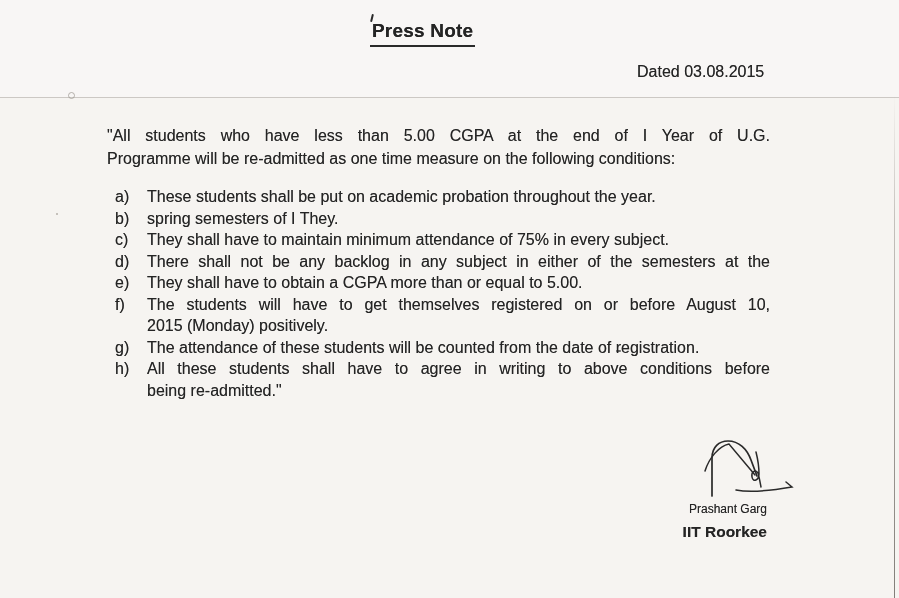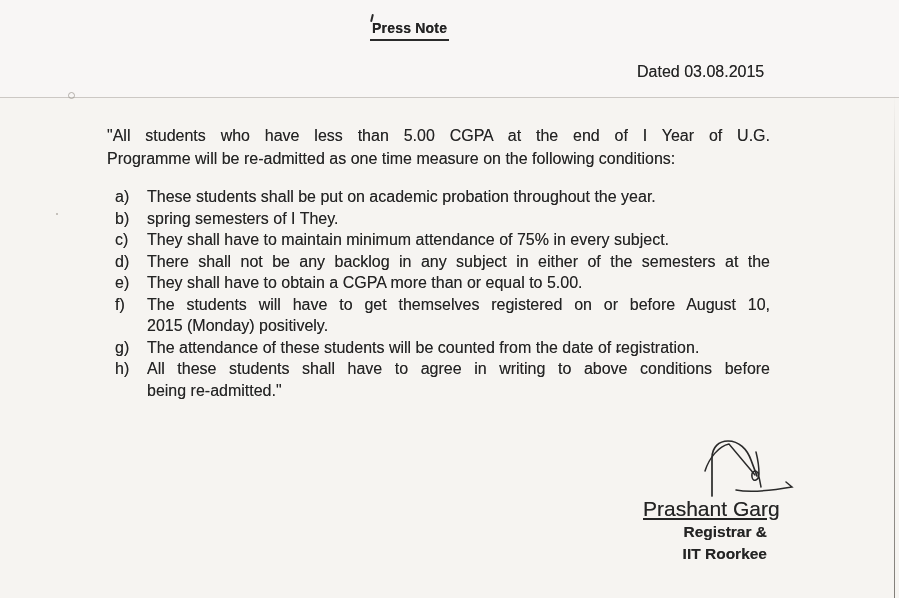--- a/index.html
+++ b/index.html
@@ -37,21 +37,21 @@
   .stray-dash{
     position:absolute;left:616px;top:350px;width:5px;height:2px;
     background:#4a4a4a;opacity:.8;border-radius:1px;
   }
   .title-tick{
     position:absolute;left:371px;top:14px;width:2px;height:8px;
     background:#2a2a2a;transform:rotate(14deg);border-radius:1px;
   }
   .doc-title{
     position:absolute;left:370px;top:20px;
-    font-size:14px;font-weight:bold;letter-spacing:.2px;
+    font-size:19px;font-weight:bold;letter-spacing:.2px;
     padding:0 2px 3px 2px;
     border-bottom:2px solid #2a2a2a;
     text-shadow:0 0 .5px rgba(35,35,35,.8);
   }
   .doc-date{
     position:absolute;left:637px;top:63px;
     font-size:16px;
     text-shadow:0 0 .4px rgba(40,40,40,.6);
   }
   .intro{
@@ -71,21 +71,21 @@
   .j{text-align:justify;text-align-last:justify;}
   .intro .j{text-align:justify;text-align-last:justify;}
   .signature{
     position:absolute;left:643px;top:498px;width:124px;
     font-size:15.5px;line-height:22.5px;
     text-shadow:0 0 .4px rgba(40,40,40,.55);
   }
   .sig-line{text-align:right;white-space:nowrap;}
   .sig-line.bold{font-weight:bold;}
   .sig-line.left{text-align:right;}
-  .sig-name{font-size:21px;text-decoration:underline;}
+  .sig-name{font-size:12px;}
   .sig-scribble{position:absolute;left:695px;top:438px;}
 </style>
 </head>
 <body>
 
 <div id="page">
 
   <div class="top-band"></div>
   <div class="right-edge-line"></div>
   <div class="speck-ring"></div>
@@ -157,17 +157,16 @@
 
   <svg class="sig-scribble" width="105" height="62" viewBox="0 0 105 62" fill="none">
     <path d="M17,58 L17,20 C17,9 24,3 33,3 C44,3 52,11 56,22 L62,38" stroke="#2a2a2a" stroke-width="1.7" stroke-linecap="round" fill="none"></path>
     <path d="M10,33 C14,20 24,8 34,6 L60,37" stroke="#2a2a2a" stroke-width="1.5" stroke-linecap="round" fill="none"></path>
     <path d="M61,14 C63,22 64,30 64,36 C64,42 58,45 57,39 C56,34 60,31 63,35 C64,38 65,44 66,49" stroke="#2a2a2a" stroke-width="1.5" stroke-linecap="round" fill="none"></path>
     <path d="M41,52 C56,55 74,53 97,49 L91,44" stroke="#2a2a2a" stroke-width="1.5" stroke-linecap="round" fill="none"></path>
   </svg>
 
   <div class="signature">
     <div class="sig-line sig-name">Prashant Garg</div>
-    <div class="sig-line bold">Registrar &amp;</div>
     <div class="sig-line bold left">IIT Roorkee</div>
   </div>
 
 </div>
 
 </body></html>

